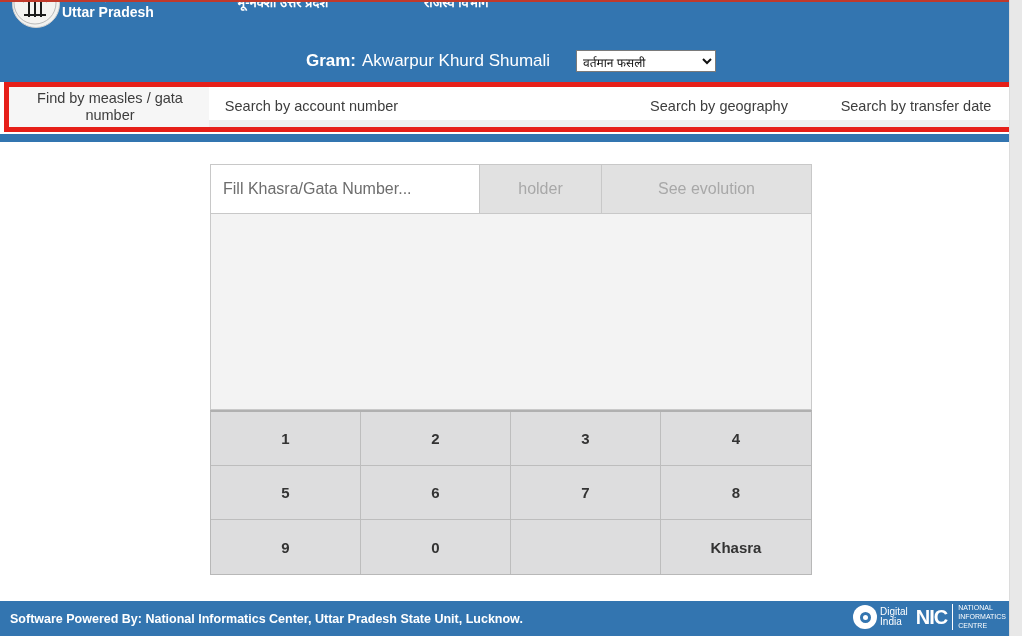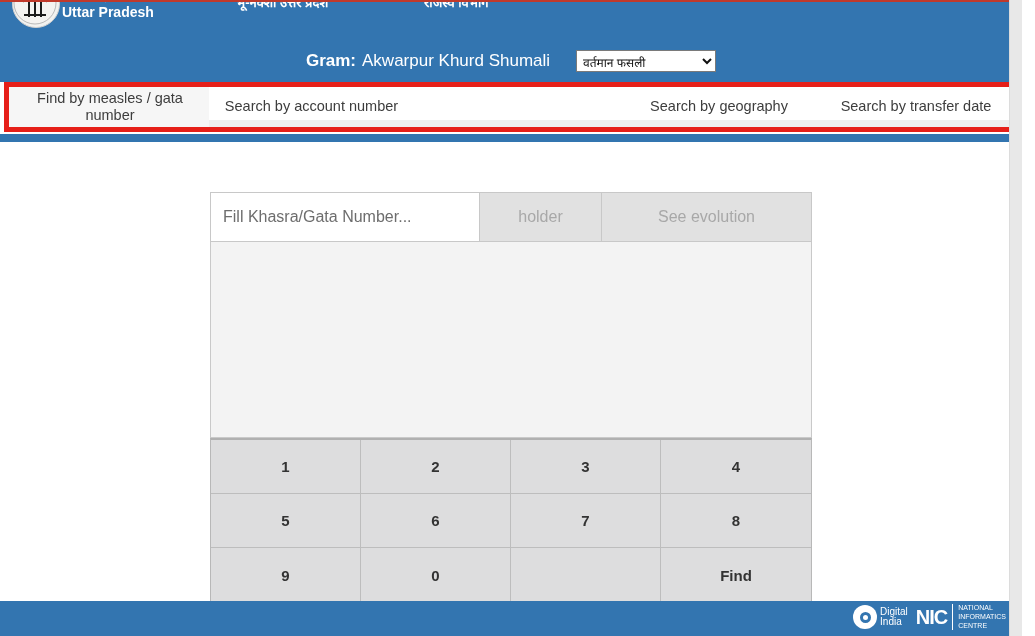--- a/index.html
+++ b/index.html
@@ -207,21 +207,20 @@
     left: 210px;
     top: 22px;
     width: 602px;
   }
 
   
   #search-row {
     display: flex;
     align-items: center;
     height: 50px;
-    margin-top: 28px;
   }
   #khasra-input {
     flex: 0 0 270px;
     height: 50px;
     box-sizing: border-box;
     border: 1px solid #c8c8c8;
     background: #ffffff;
     font-size: 16px;
     font-family: "Liberation Sans", sans-serif;
     color: #555555;
@@ -481,28 +480,29 @@
         <div class="key last-row">
             <span>9</span>
           </div>
         <div class="key last-row">
             <span>0</span>
           </div>
         <div class="key last-row empty">
             <span></span>
           </div>
         <div class="key last-row">
-            <span>Find</span>
+            <span>Khasra</span>
           </div>
       </div>
 
     </div>
   </div>
 
   <div id="footer">
+    <div id="footer-text"><span>Software Powered By</span><span>: National Informatics Center, Uttar Pradesh State Unit, Lucknow.</span></div>
 
     <div id="footer-logos">
       <div id="digital-india-logo">
         <div id="di-mark"></div>
         <div id="di-text">
           <div>Digital</div>
           <div>India</div>
         </div>
       </div>
 

